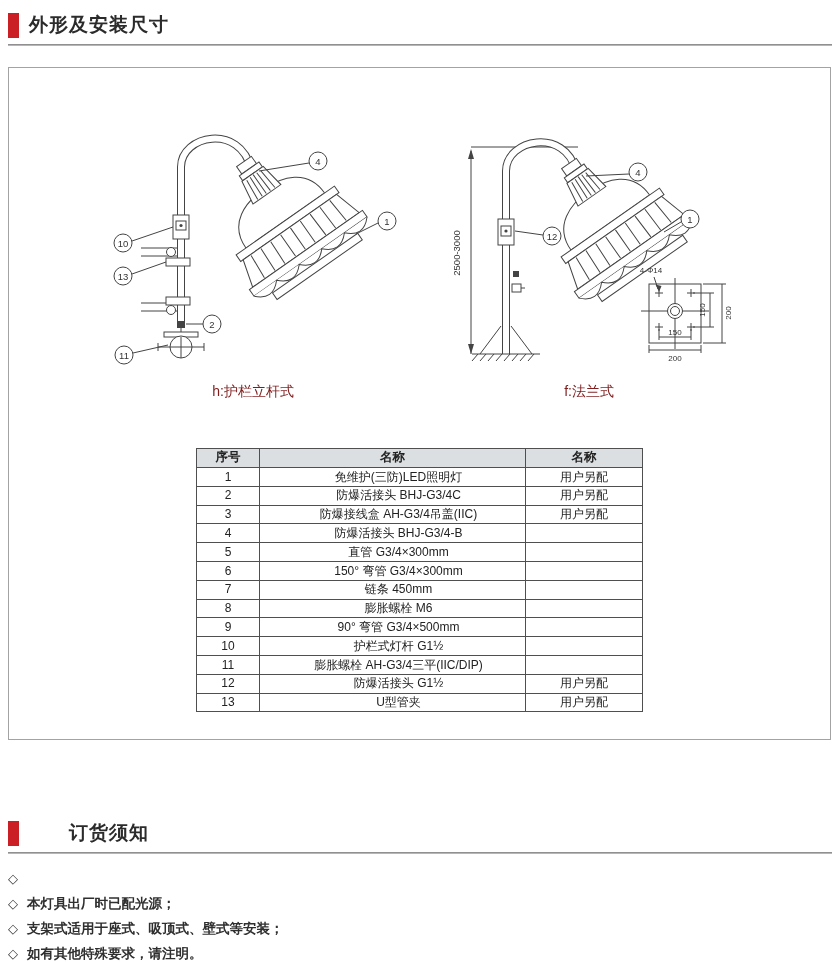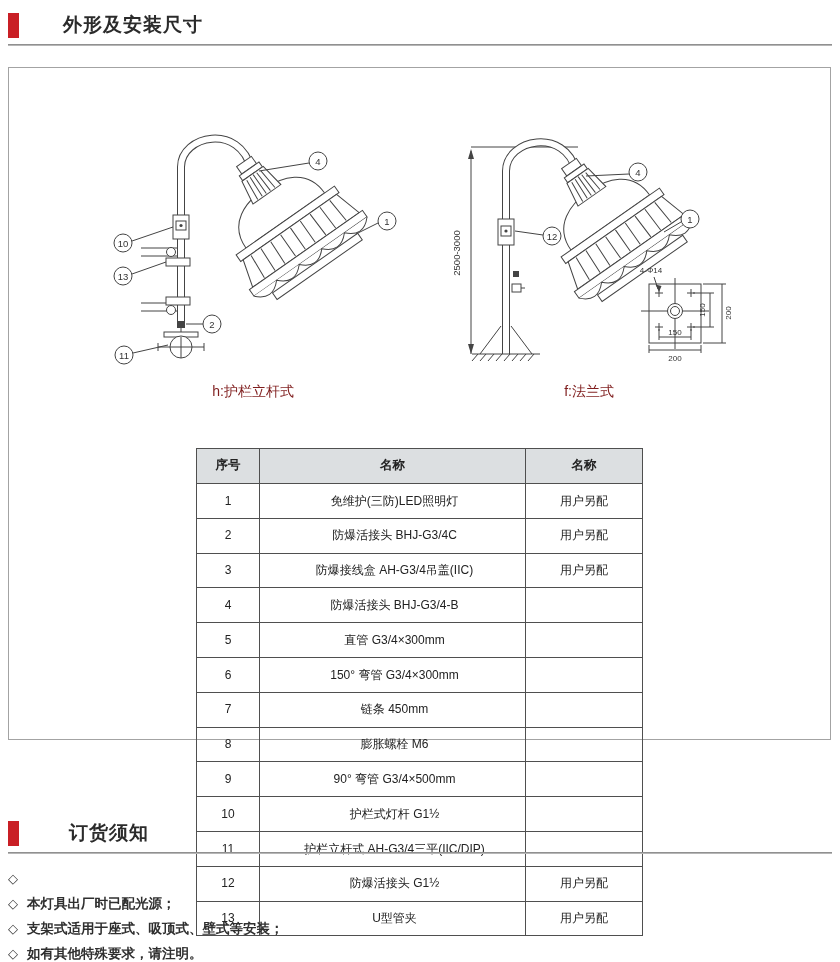--- a/index.html
+++ b/index.html
@@ -23,35 +23,35 @@
   .dark{fill:#444;stroke:none;}
   .pipeO{stroke:#444;stroke-width:8;fill:none;}
   .pipeI{stroke:#fff;stroke-width:6;fill:none;}
   .callout circle{fill:#fff;stroke:#444;stroke-width:1;}
   .callout text{font-size:9.5px;text-anchor:middle;}
   .dimtext{font-size:9.5px;text-anchor:middle;}
   .dimsmall{font-size:8px;text-anchor:middle;}
   
   .parts{position:absolute;left:187px;top:380px;}
   table{border-collapse:collapse;table-layout:fixed;width:446px;font-size:12px;color:#222;}
-  th,td{border:1px solid #4f4f4f;padding:8px;height:17.8px;line-height:1.05;
+  th,td{border:1px solid #4f4f4f;padding:0;height:17.8px;line-height:1.05;
         text-align:center;overflow:hidden;white-space:nowrap;}
   thead th{background:#dcdfe1;font-weight:bold;font-size:12.5px;height:18px;}
   td.name-col{text-align:center;padding-left:12px;}
   
   .notes{position:absolute;left:8px;top:866px;}
   .note-line{display:flex;align-items:center;height:25px;font-size:13.5px;font-weight:bold;color:#2f2f2f;}
   .note-bullet{margin-right:9px;font-size:13px;}
 </style>
 </head>
 <body>
 
 <div class="page">
 
-  <div class="sec-head" style="top:12px;gap:34px;">
+  <div class="sec-head" style="top:12px;">
     <div class="red-bar"></div>
     <div class="sec-title">外形及安装尺寸</div>
   </div>
   <div class="rule" style="top:44px;"></div>
 
   <div class="main-box">
 
     <div class="drawing" style="left:87px;top:63px;width:310px;height:245px;">
       <svg width="310" height="245" viewBox="0 0 310 245">
         <defs>
@@ -261,21 +261,21 @@
               <td class="name-col">90° 弯管 G3/4×500mm</td>
               <td></td>
             </tr>
           <tr>
               <td>10</td>
               <td class="name-col">护栏式灯杆 G1½</td>
               <td></td>
             </tr>
           <tr>
               <td>11</td>
-              <td class="name-col">护栏立杆式 AH-G3/4三平(IIC/DIP)</td>
+              <td class="name-col">膨胀螺栓 AH-G3/4三平(IIC/DIP)</td>
               <td></td>
             </tr>
           <tr>
               <td>12</td>
               <td class="name-col">防爆活接头 G1½</td>
               <td>用户另配</td>
             </tr>
           <tr>
               <td>13</td>
               <td class="name-col">U型管夹</td>

